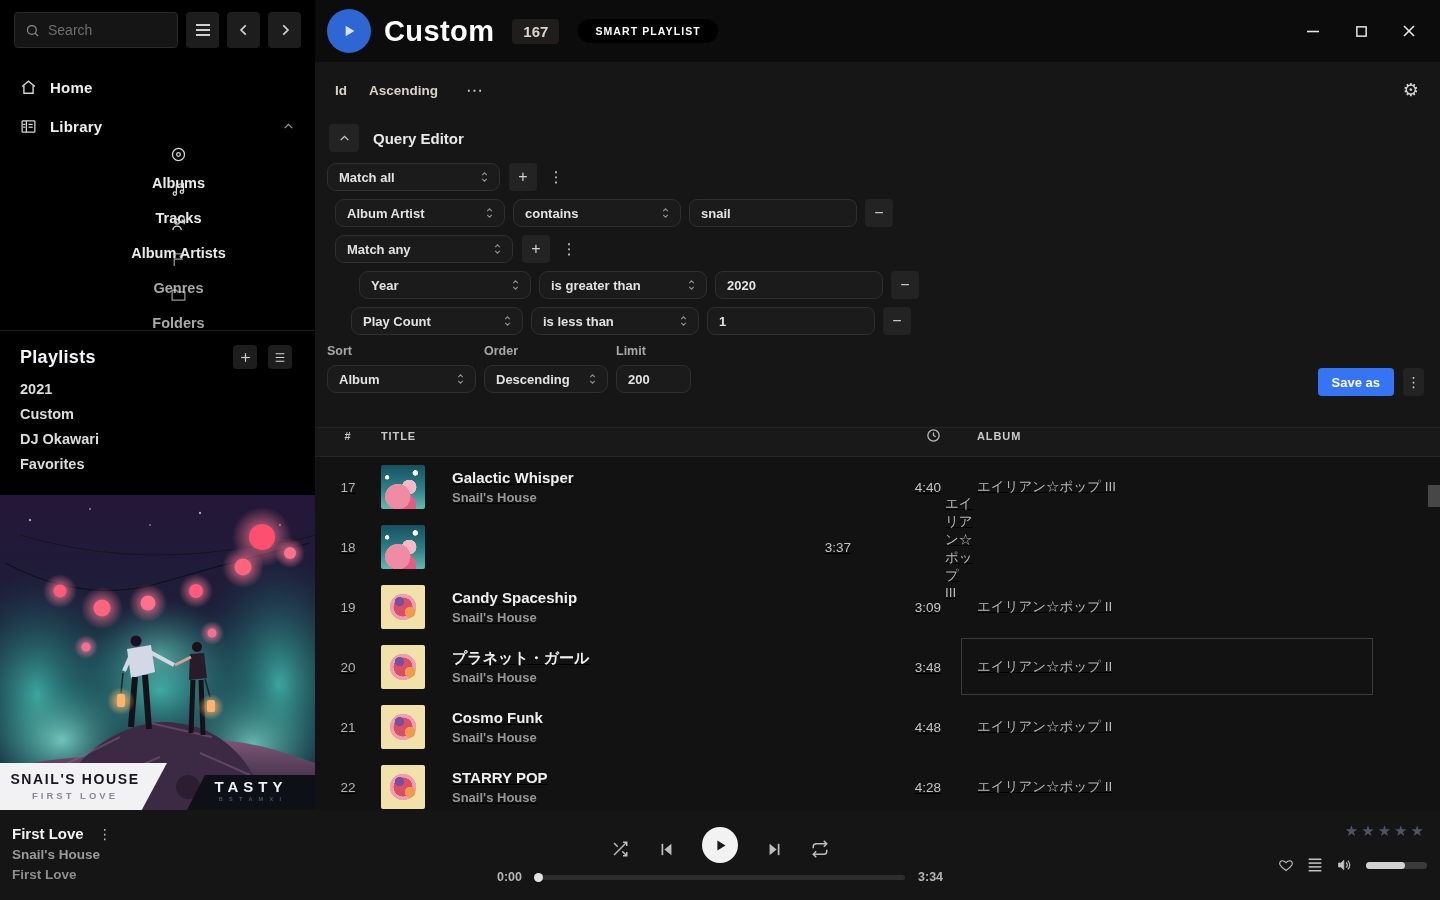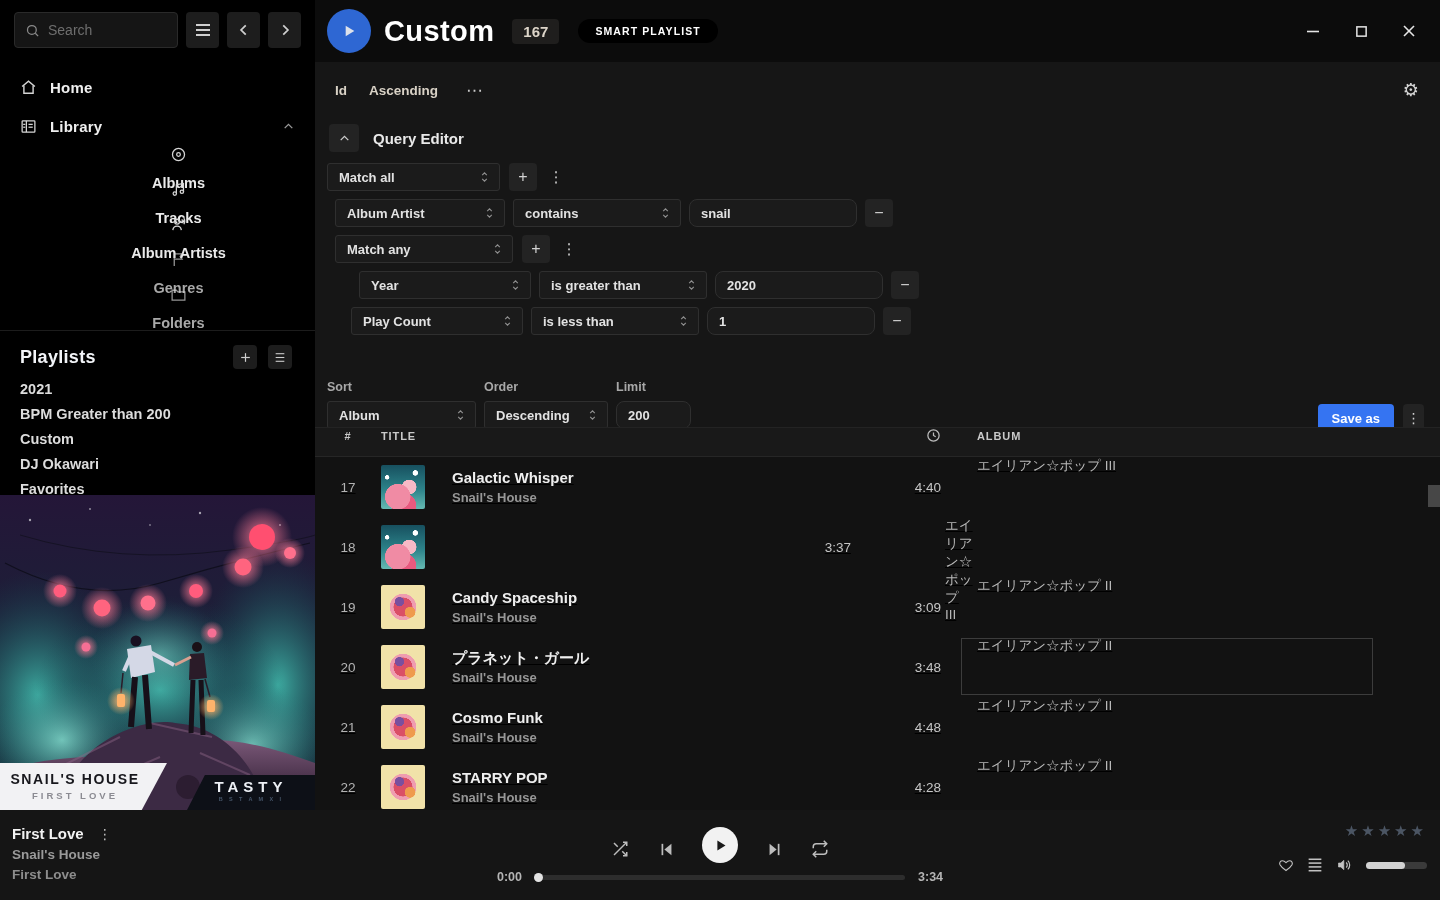--- a/index.html
+++ b/index.html
@@ -71,32 +71,32 @@
   .tb-more { color:#c9c9c9; font-size:17px; margin-left:28px; cursor:pointer; letter-spacing:1px; }
   .tb-gear { margin-left:auto; color:#d4d4d4; font-size:18px; cursor:pointer; line-height:1; }
 
   .m-qe { position:absolute; left:0; top:118px; width:100%; }
   .qe-head { display:flex; align-items:center; gap:14px; margin:6px 0 0 14px; height:28px; }
   .qe-collapse { width:30px; height:28px; border:none; border-radius:4px; background:#232323;
     color:#ccc; display:flex; align-items:center; justify-content:center; cursor:pointer; }
   .qe-title { color:#e9e9e9; font-size:15px; font-weight:600; }
   .qe-row { display:flex; align-items:center; margin-top:8px; }
   .qe-row.first { margin-top:11px; }
-  .sel { height:28px; background:#1b1b1b; border:1px solid #2f2f2f; border-radius:3px;
+  .sel { height:28px; background:#1b1b1b; border:1px solid #2f2f2f; border-radius:9px;
     display:flex; align-items:center; padding:0 9px 0 11px; cursor:pointer; }
   .sel span.val { flex:1; color:#e2e2e2; font-size:13px; font-weight:600; white-space:nowrap; overflow:hidden; }
   .sel .arrows { color:#8f8f8f; flex:0 0 auto; margin-left:6px; }
   .qe-input { height:28px; background:#1b1b1b; border:1px solid #2f2f2f; border-radius:8px;
     color:#e2e2e2; font-size:13px; font-weight:600; padding:0 11px; font-family:inherit; outline:none; }
   .sq-btn { width:28px; height:28px; border:none; border-radius:4px; background:#232323;
     color:#d2d2d2; font-size:16px; display:flex; align-items:center; justify-content:center; cursor:pointer; }
   .kebab-btn { width:20px; height:28px; border:none; background:transparent; color:#cfcfcf;
     font-size:15px; display:flex; align-items:center; justify-content:center; cursor:pointer; }
 
-  .m-sort { position:absolute; left:0; top:380px; width:100%; height:52px; }
+  .m-sort { position:absolute; left:0; top:344px; width:100%; height:52px; }
   .sort-cols { display:flex; gap:8px; padding-left:12px; }
   .sort-col .lbl { color:#a8a8a8; font-size:12.5px; font-weight:600; margin-bottom:7px; }
   .save-btn { position:absolute; right:46px; top:24px; height:28px; padding:0 14px; border:none;
     border-radius:4px; background:#3574f2; color:#fff; font-size:13px; font-weight:700;
     font-family:inherit; cursor:pointer; }
   .sort-kebab { position:absolute; right:16px; top:24px; width:21px; height:28px; border:none;
     border-radius:4px; background:#232323; color:#cfcfcf; font-size:14px; cursor:pointer; }
 
   .grid-cols { display:grid; grid-template-columns:66px 71px 399px 90px 32px 1fr; align-items:center; }
   .m-thead { position:absolute; left:0; top:427px; width:100%; height:30px; background:#191919;
@@ -122,21 +122,21 @@
   .art-ap2 { background:
       radial-gradient(circle at 42% 38%, #7a4f9e 0 12%, transparent 13%),
       radial-gradient(circle at 66% 62%, #ef9a4d 0 13%, transparent 14%),
       radial-gradient(circle at 50% 50%, #da4f66 0 30%, #ef9db0 31% 42%, transparent 43%),
       #f1e2a9; }
   .t-titles { overflow:hidden; }
   .t-title { color:#efefef; font-size:15px; font-weight:700; line-height:19px; white-space:nowrap; }
   .t-artist { color:#979797; font-size:13px; font-weight:600; line-height:18px; margin-top:2px; white-space:nowrap; }
   .t-dur { text-align:right; color:#c6c6c6; font-size:13.5px; }
   .t-album { position:relative; color:#b8b8b8; font-size:13.5px; padding-left:4px; height:60px;
-    display:flex; align-items:flex-start; }
+    display:flex; align-items:center; }
   .cell-focus { position:absolute; left:-12px; top:1px; width:412px; height:57px;
     border:1px solid #3c3c3c; pointer-events:none; }
   .list-scrollbar { position:absolute; right:0; top:28px; width:12px; height:22px; background:#474747; }
 
   
   .playerbar { position:absolute; left:0; top:810px; width:1440px; height:90px; background:#151515; }
   .pb-left { position:absolute; left:12px; top:15px; }
   .pb-title-row { display:flex; align-items:center; gap:14px; }
   .pb-title { color:#f2f2f2; font-size:15px; font-weight:800; }
   .pb-kebab { color:#bdbdbd; font-size:14px; cursor:pointer; }
@@ -268,23 +268,20 @@
         <svg width="14" height="13" viewBox="0 0 24 24" stroke="currentColor" stroke-width="2">
             <line x1="4" y1="5" x2="20" y2="5"></line>
             <line x1="4" y1="12" x2="20" y2="12"></line>
             <line x1="4" y1="19" x2="20" y2="19"></line>
           </svg>
       </button>
     </div>
     <ul class="pl-list" id="playlist-items">
         <li class="pl-item">
           <span>2021</span>
-        </li>
-        <li class="pl-item">
-          <span>BPM Greater than 200</span>
         </li>
         <li class="pl-item">
           <span>Custom</span>
         </li>
         <li class="pl-item">
           <span>DJ Okawari</span>
         </li>
         <li class="pl-item">
           <span>Favorites</span>
         </li>

